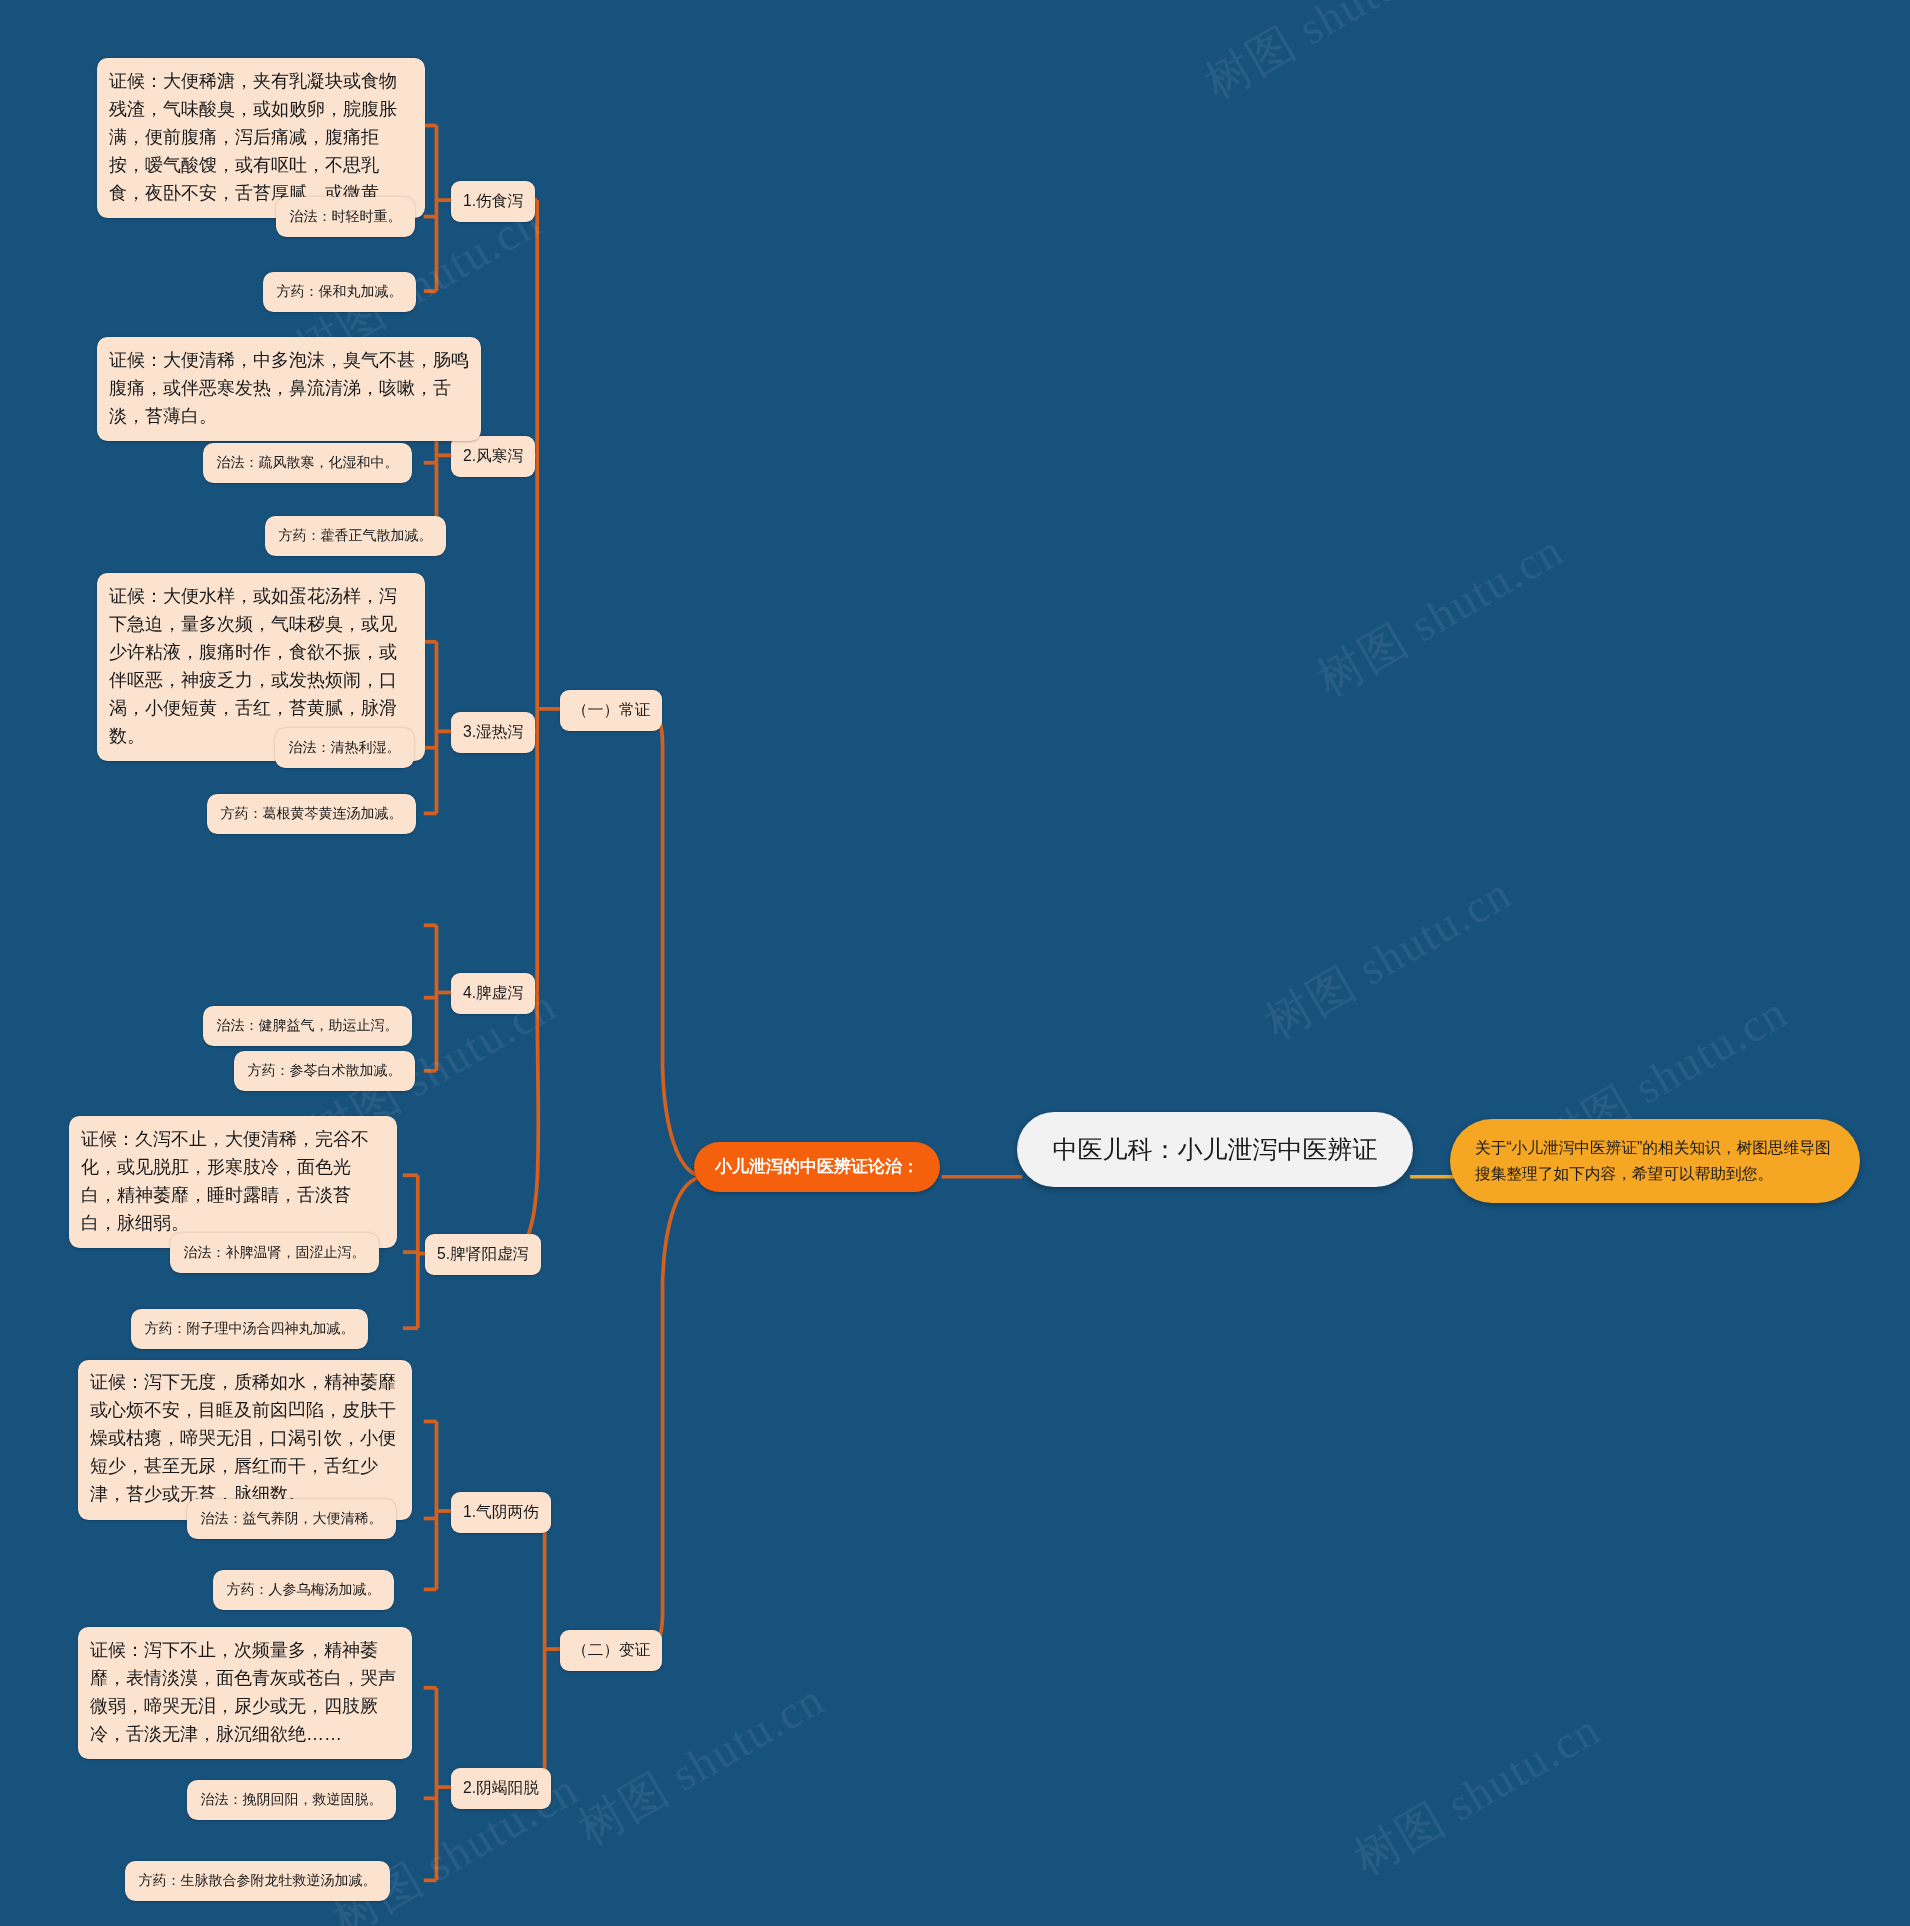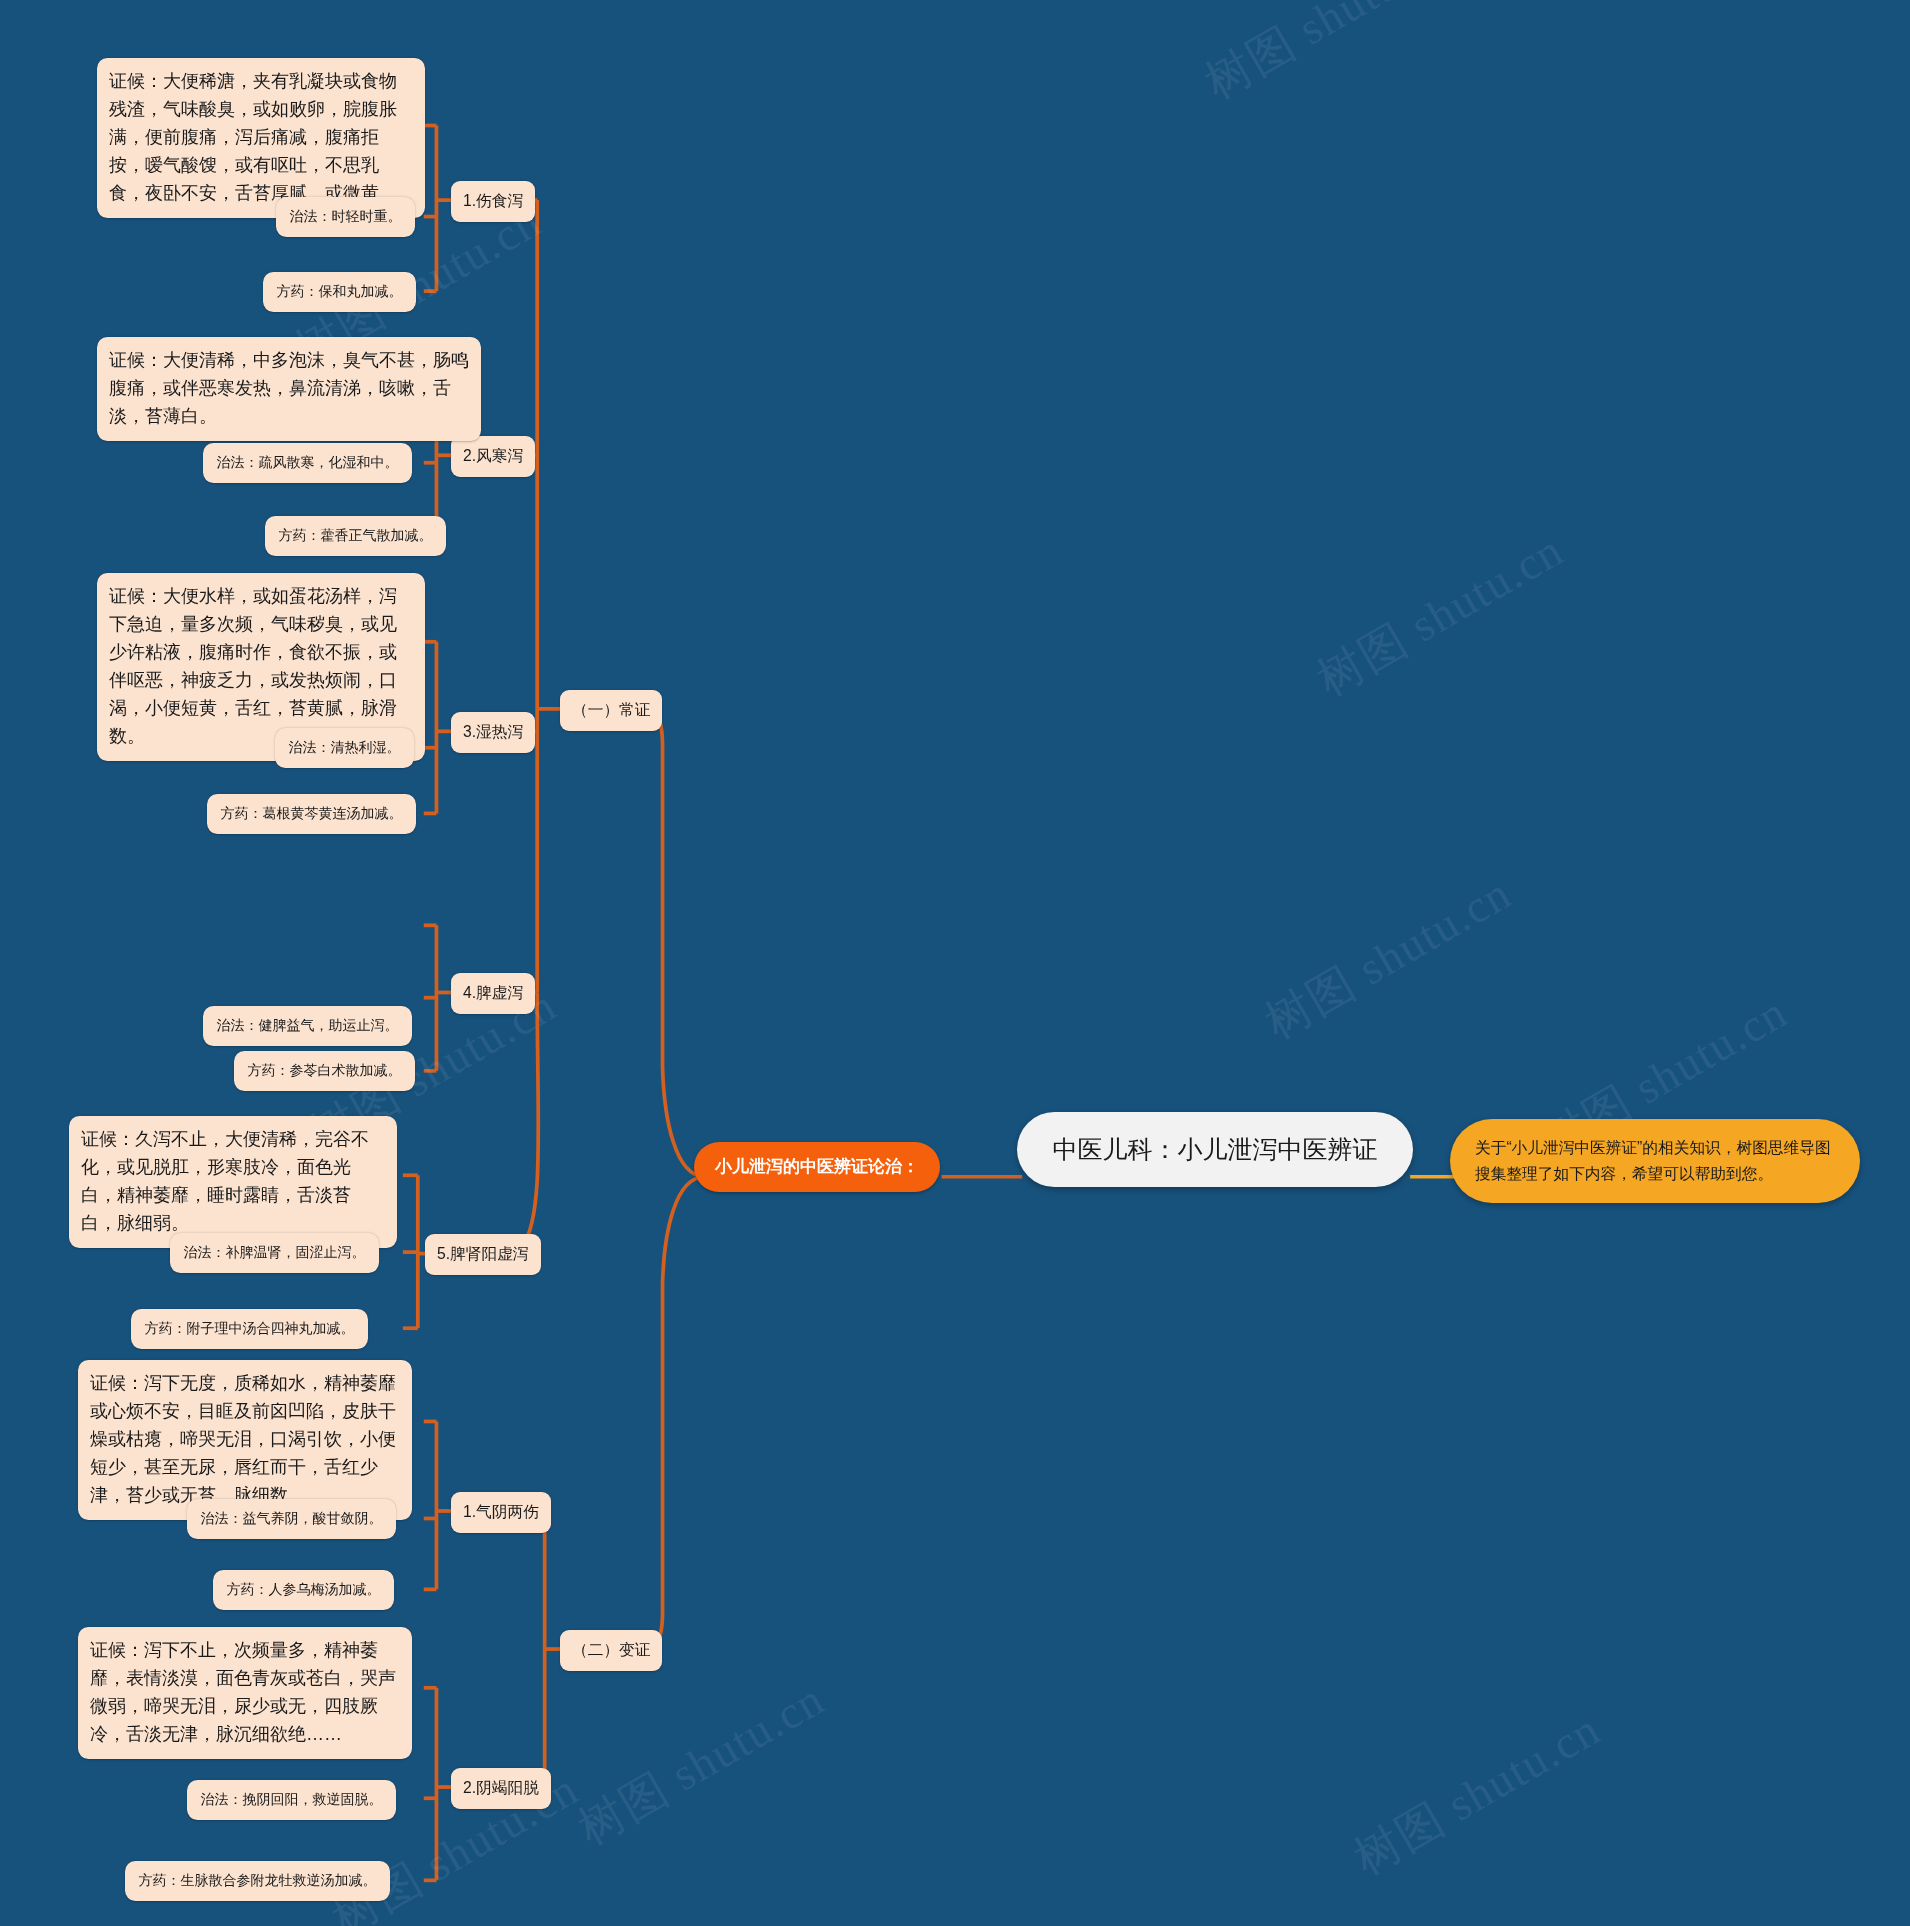--- a/index.html
+++ b/index.html
@@ -266,25 +266,25 @@
   <div class="node leaf" style="left:69px;top:1116px;width:328px;">
     <span class="txt">证候：久泻不止，大便清稀，完谷不化，或见脱肛，形寒肢冷，面色光白，精神萎靡，睡时露睛，舌淡苔白，脉细弱。</span>
   </div>
   <div class="node small" style="left:170px;top:1233px;">
     <span>治法：补脾温肾，固涩止泻。</span>
   </div>
   <div class="node small" style="left:131px;top:1309px;align-items:center;">
     <span>方药：附子理中汤合四神丸加减。</span>
   </div>
 
-  <div class="node leaf" style="left:78px;top:1360px;width:334px;">
+  <div class="node leaf" style="left:78px;top:1360px;width:334px;font-family:Liberation Mono, monospace;">
     <span class="txt">证候：泻下无度，质稀如水，精神萎靡或心烦不安，目眶及前囟凹陷，皮肤干燥或枯瘪，啼哭无泪，口渴引饮，小便短少，甚至无尿，唇红而干，舌红少津，苔少或无苔，脉细数。</span>
   </div>
   <div class="node small" style="left:187px;top:1499px;">
-    <span>治法：益气养阴，酸甘敛阴。</span>
+    <span>治法：益气养阴，大便清稀。</span>
   </div>
   <div class="node small" style="left:213px;top:1570px;">
     <span>方药：人参乌梅汤加减。</span>
   </div>
 
   <div class="node leaf" style="left:78px;top:1627px;width:334px;">
     <span class="txt">证候：泻下不止，次频量多，精神萎靡，表情淡漠，面色青灰或苍白，哭声微弱，啼哭无泪，尿少或无，四肢厥冷，舌淡无津，脉沉细欲绝……</span>
   </div>
   <div class="node small" style="left:187px;top:1780px;">
     <span>治法：挽阴回阳，救逆固脱。</span>

